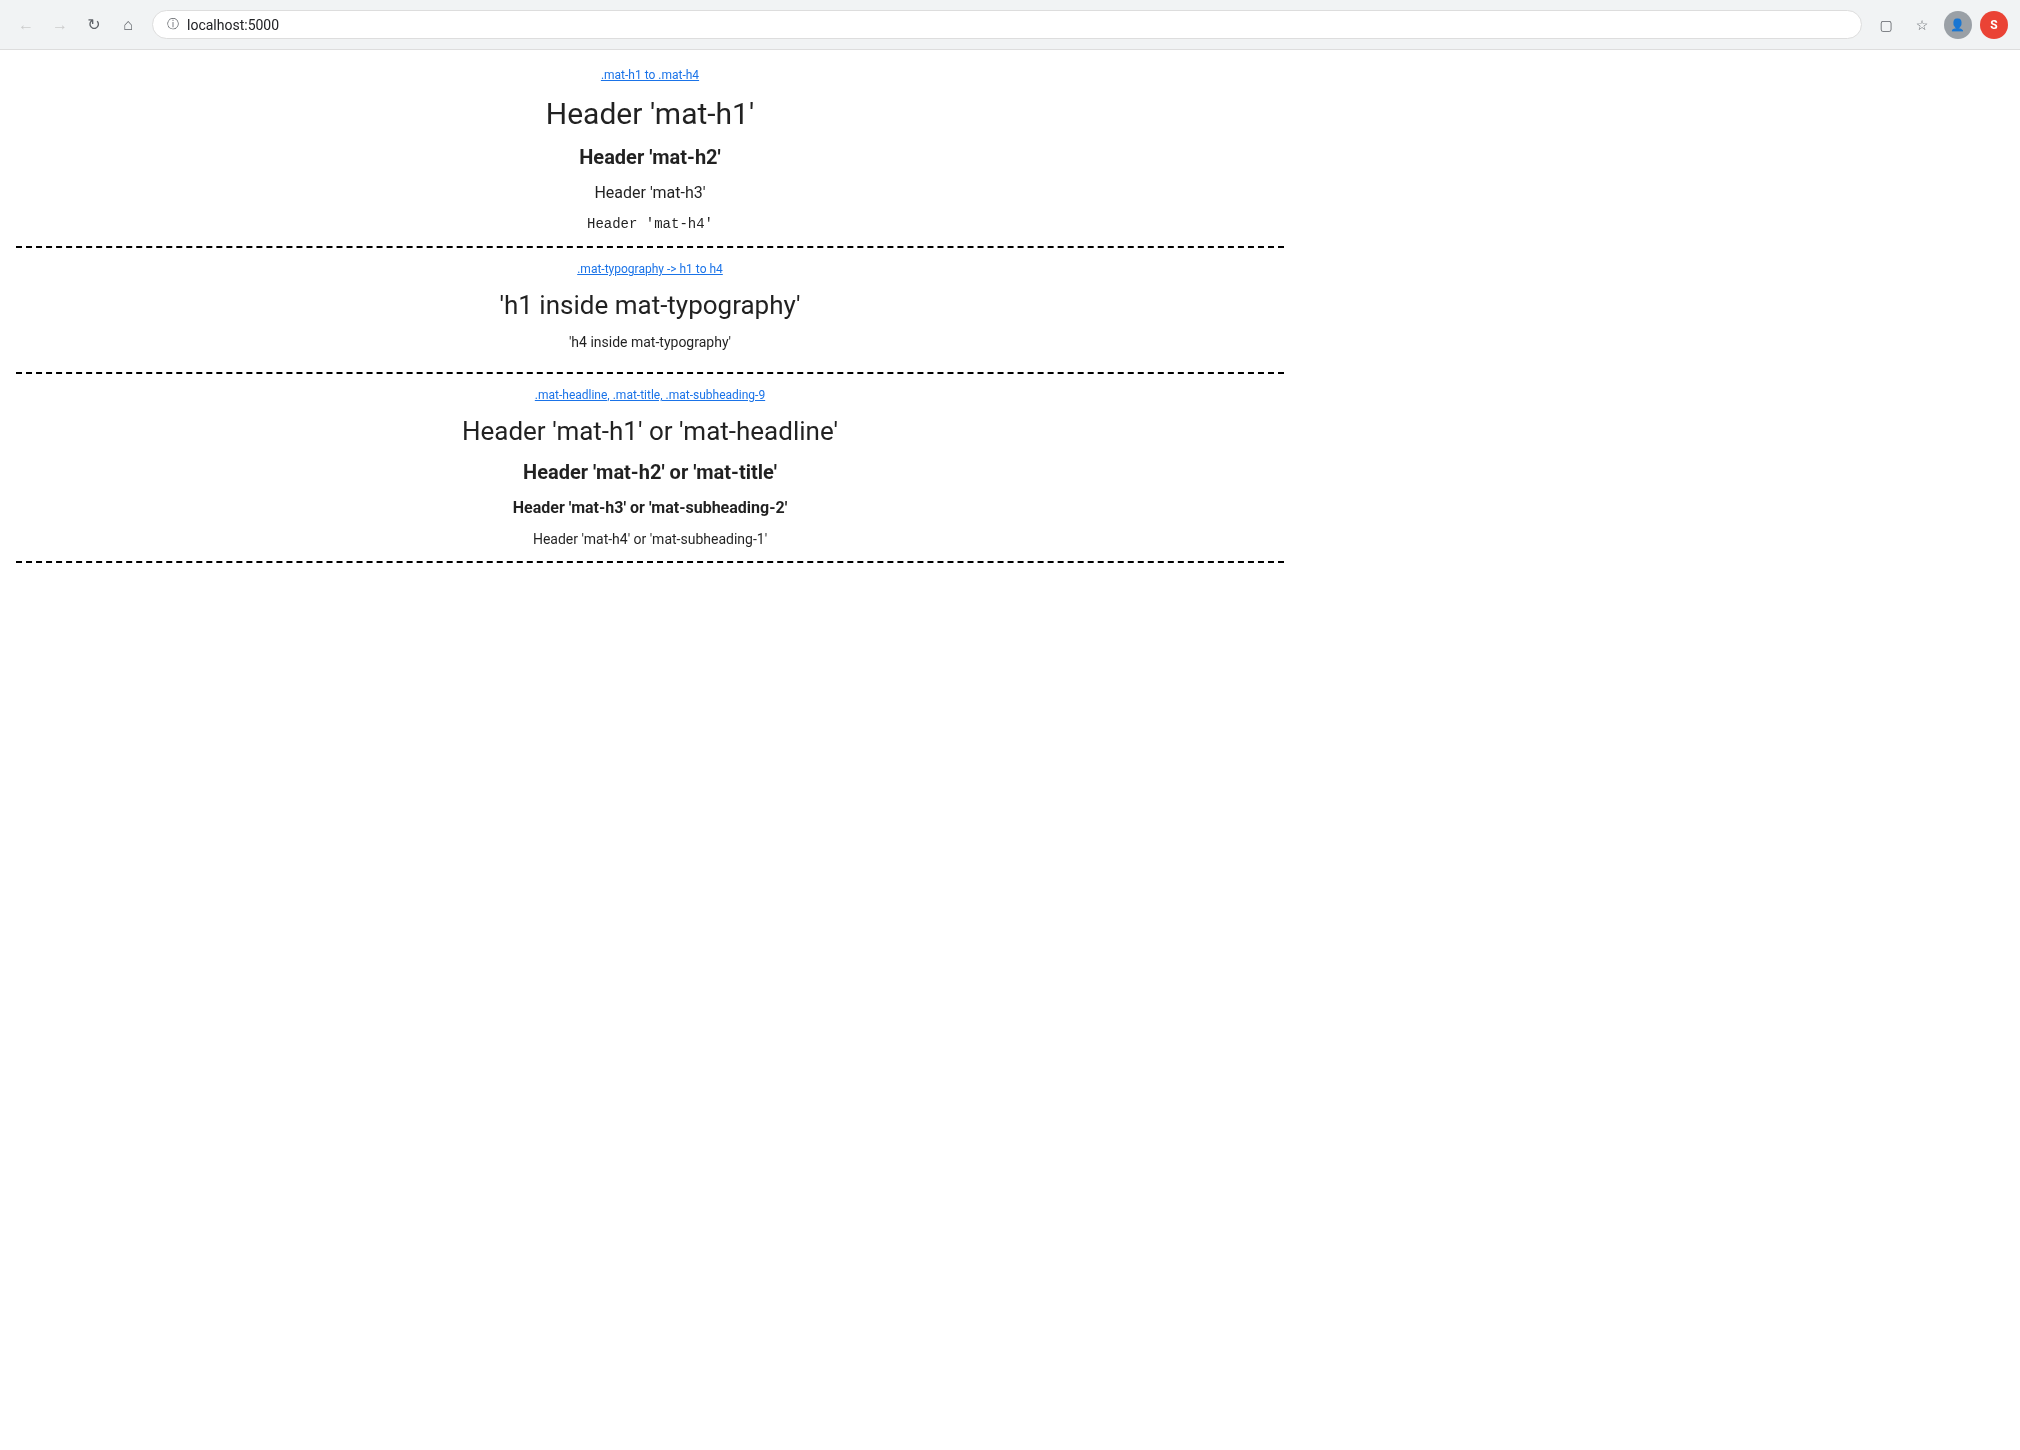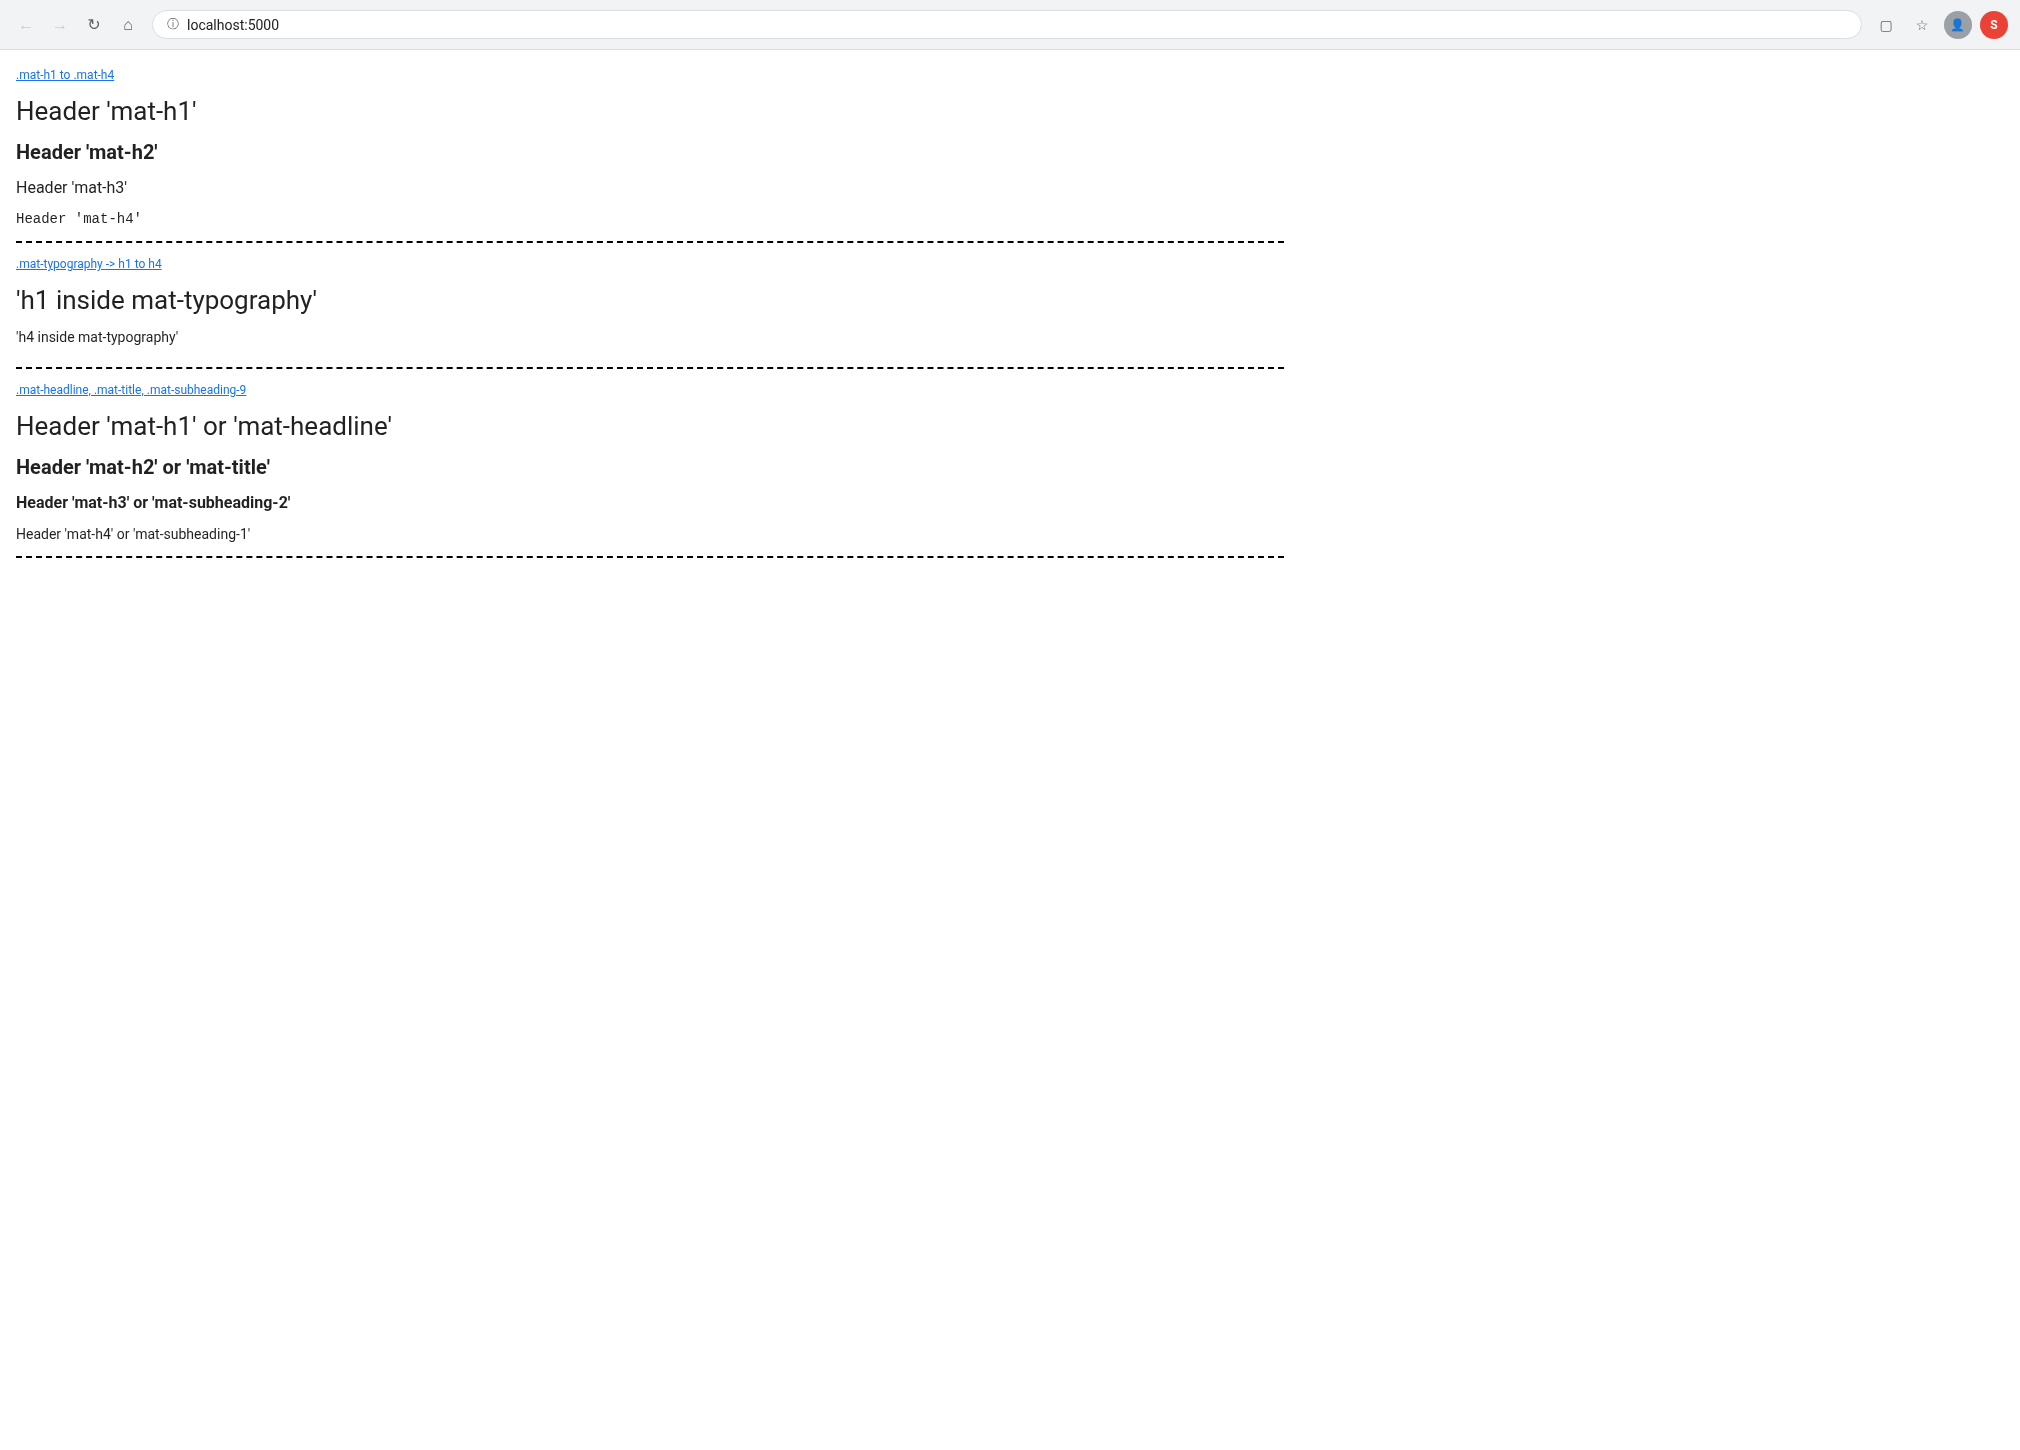--- a/index.html
+++ b/index.html
@@ -107,33 +107,34 @@
       justify-content: center;
       color: white;
       font-size: 12px;
       font-weight: bold;
     }
 
     
     .page-content {
       padding: 16px 16px;
       max-width: 1300px;
+      text-align: center;
     }
 
     .section-label {
       font-size: 12px;
       color: #1a73e8;
       text-decoration: underline;
       cursor: pointer;
       margin-bottom: 10px;
       display: inline-block;
     }
 
     .mat-h1 {
-      font-size: 26px;
+      font-size: 30px;
       font-weight: 400;
       margin-bottom: 14px;
       margin-top: 4px;
       color: rgba(0,0,0,0.87);
     }
 
     .mat-h2 {
       font-size: 20px;
       font-weight: 700;
       margin-bottom: 14px;

